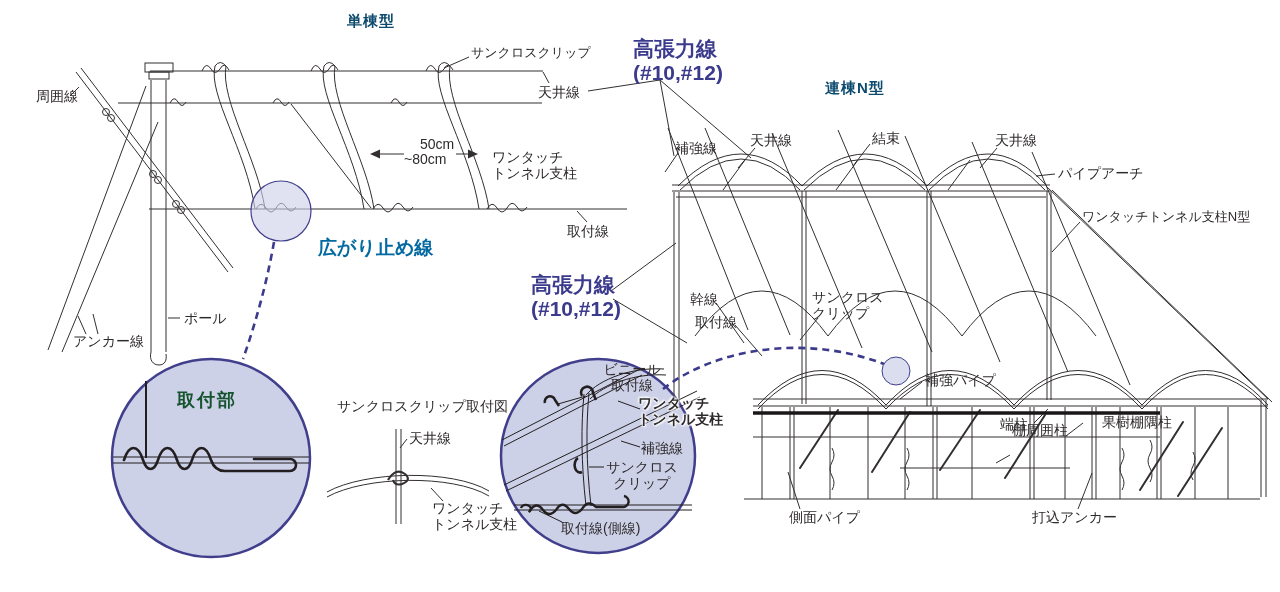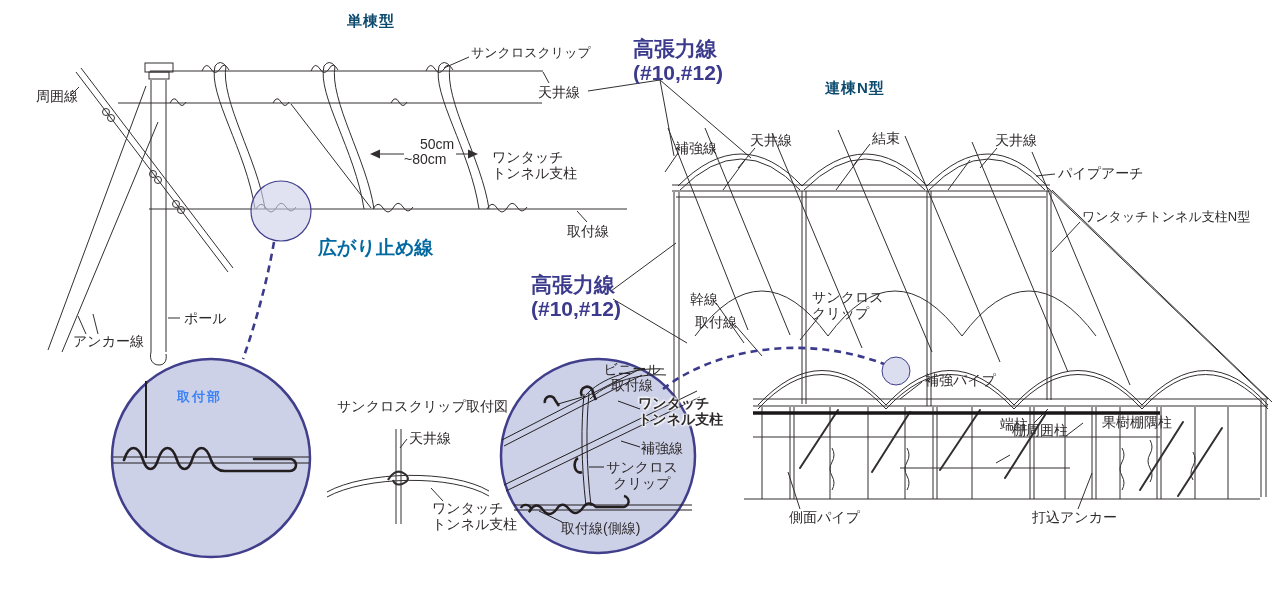--- a/index.html
+++ b/index.html
@@ -4,21 +4,21 @@
 <style>
   html,body{margin:0;padding:0;background:#fff;}
   #stage{position:relative;width:1280px;height:592px;background:#fff;overflow:hidden;
          font-family:"Liberation Sans","DejaVu Sans",sans-serif;color:#2e2a2b;}
   #art{position:absolute;left:0;top:0;}
   .lbl{position:absolute;font-size:14px;line-height:1.15;white-space:nowrap;color:#2e2a2b;}
   .sm{font-size:13px;}
   .blue{color:#3b3a8c;font-size:21px;font-weight:bold;}
   .navy{color:#0369a1;font-size:19px;font-weight:bold;}
   .title{font-size:15px;font-weight:bold;letter-spacing:1px;color:#0c4a6e;}
-  .bigbold{font-size:13px;font-weight:bold;color:#3b82f6;letter-spacing:2px;}
+  .bigbold{font-size:18px;font-weight:bold;color:#14532d;letter-spacing:2px;}
   .halow{text-shadow:0 0 3px #fff,0 0 3px #fff,0 0 2px #fff,1px 1px 2px #fff,-1px -1px 2px #fff;font-weight:bold;}
   .ctr{text-align:center;}
 </style>
 </head>
 <body>
 
 <div id="stage">
 
 <svg id="art" width="1280" height="592" viewBox="0 0 1280 592">
 

